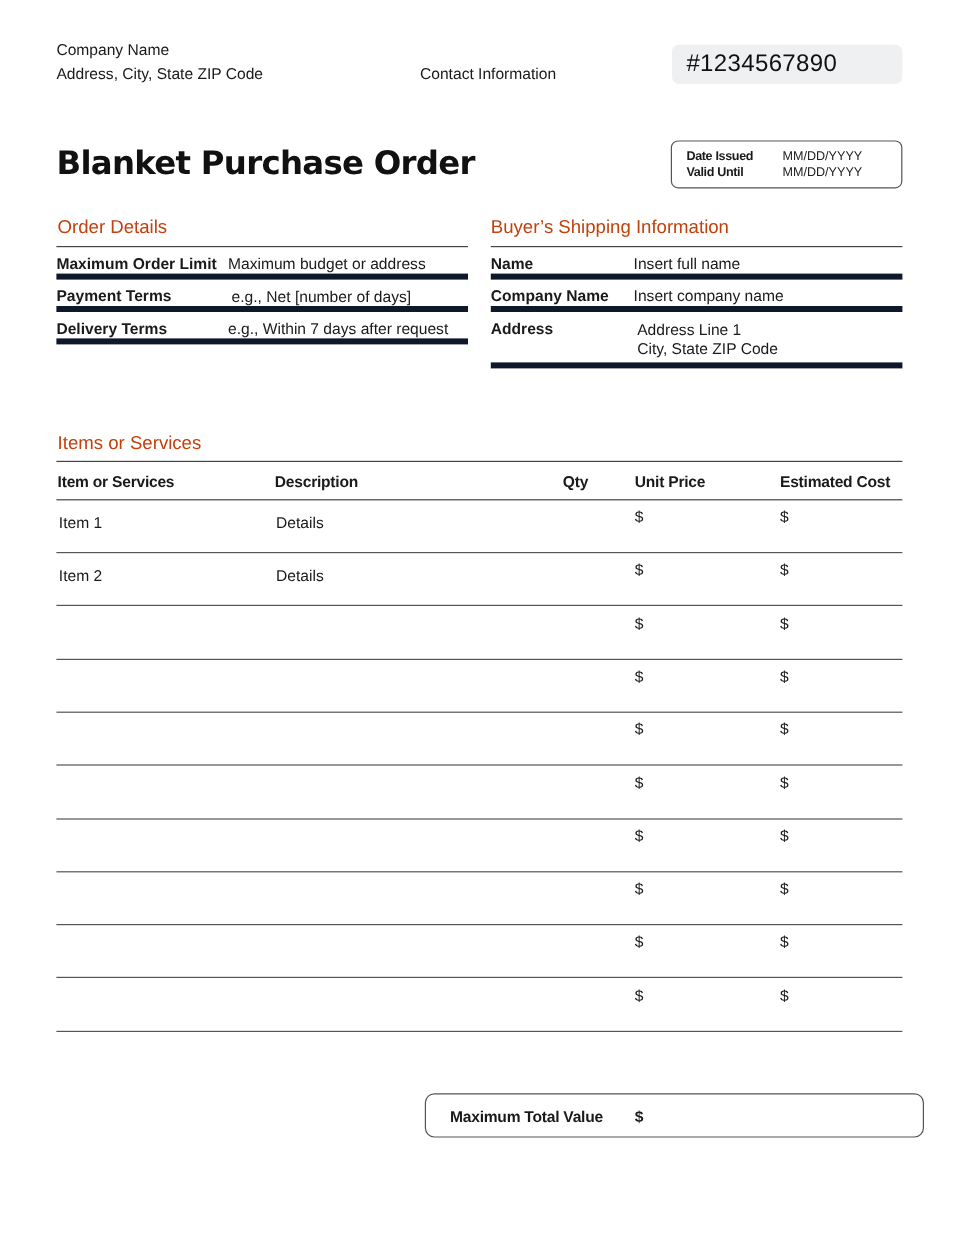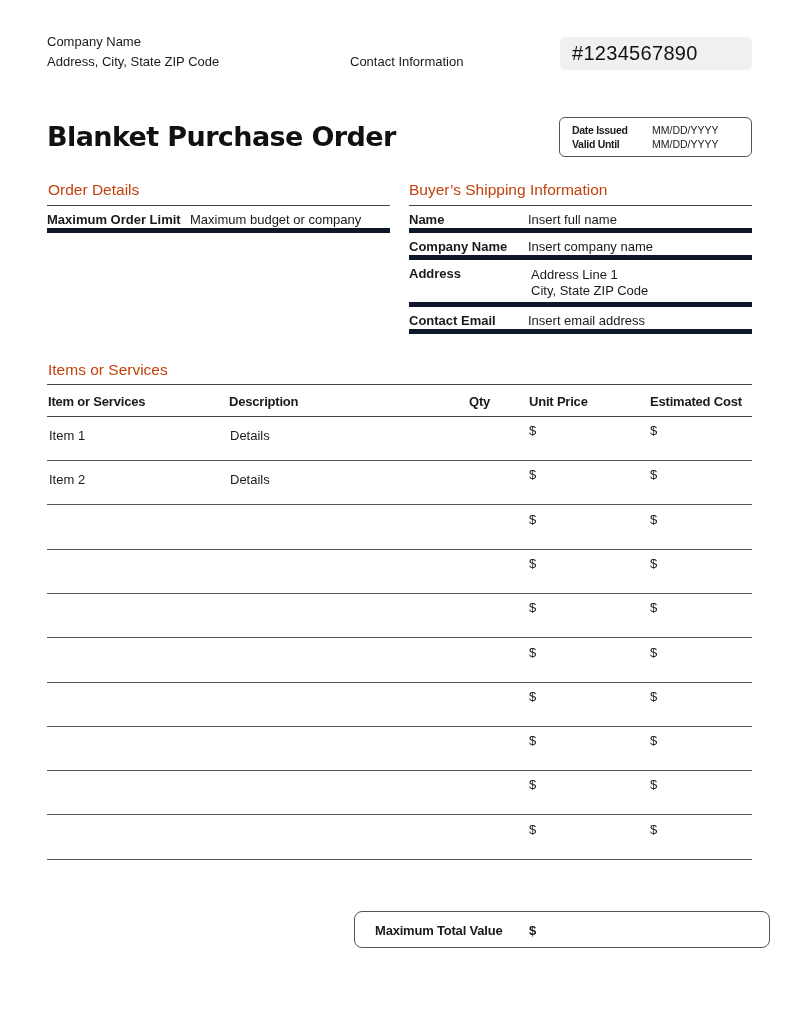--- a/index.html
+++ b/index.html
@@ -52,43 +52,47 @@
   <div class="date-row" style="top:20px;">
     <span class="lbl">Valid Until</span><span class="val">MM/DD/YYYY</span>
   </div>
 </div>
 
 <div class="abs section-title" style="left:48px; top:181px;">Order Details</div>
 <div class="rule" style="left:47px; top:205px; width:343px;"></div>
 <div class="kv-table" style="left:47px; top:206px; width:343px; height:82px;">
   <div class="kv-row" style="top:0; height:27px;">
     <span class="k" style="top:6px;">Maximum Order Limit</span>
-    <span class="v" style="left:143px; top:6px;">Maximum budget or company</span>
+    <span class="v" style="left:143px; top:6px;">Maximum budget or address</span>
+  </div>
+  <div class="kv-row" style="top:27px; height:27px;">
+    <span class="k" style="top:6px;">Payment Terms</span>
+    <span class="v" style="left:146px; top:7px;">e.g., Net [number of days]</span>
+  </div>
+  <div class="kv-row" style="top:54px; height:27px;">
+    <span class="k" style="top:6px;">Delivery Terms</span>
+    <span class="v" style="left:143px; top:6px;">e.g., Within 7 days after request</span>
   </div>
 </div>
 
 <div class="abs section-title" style="left:409px; top:181px;">Buyer’s Shipping Information</div>
 <div class="rule" style="left:409px; top:205px; width:343px;"></div>
 <div class="kv-table" style="left:409px; top:206px; width:343px; height:128px;">
   <div class="kv-row" style="top:0; height:27px;text-align:right;">
     <span class="k" style="top:6px;">Name</span>
     <span class="v" style="left:119px; top:6px;">Insert full name</span>
   </div>
   <div class="kv-row" style="top:27px; height:27px;">
     <span class="k" style="top:6px;">Company Name</span>
     <span class="v" style="left:119px; top:6px;">Insert company name</span>
   </div>
   <div class="kv-row" style="top:54px; height:47px;">
     <span class="k" style="top:6px;">Address</span>
     <span class="v" style="left:122px; top:7px;">Address Line 1</span>
     <span class="v" style="left:122px; top:23px;">City, State ZIP Code</span>
-  </div>
-  <div class="kv-row" style="top:101px; height:27px;">
-    <span class="k" style="top:6px;">Contact Email</span>
-    <span class="v" style="left:119px; top:6px;">Insert email address</span>
   </div>
 </div>
 
 <div class="abs section-title" style="left:48px; top:361px;">Items or Services</div>
 <div class="rule" style="left:47px; top:384px; width:705px;"></div>
 <div class="items-header" style="left:48px; top:394px;">Item or Services</div>
 <div class="items-header" style="left:229px; top:394px;">Description</div>
 <div class="items-header" style="left:469px; top:394px;">Qty</div>
 <div class="items-header" style="left:529px; top:394px;">Unit Price</div>
 <div class="items-header" style="left:650px; top:394px;">Estimated Cost</div>

